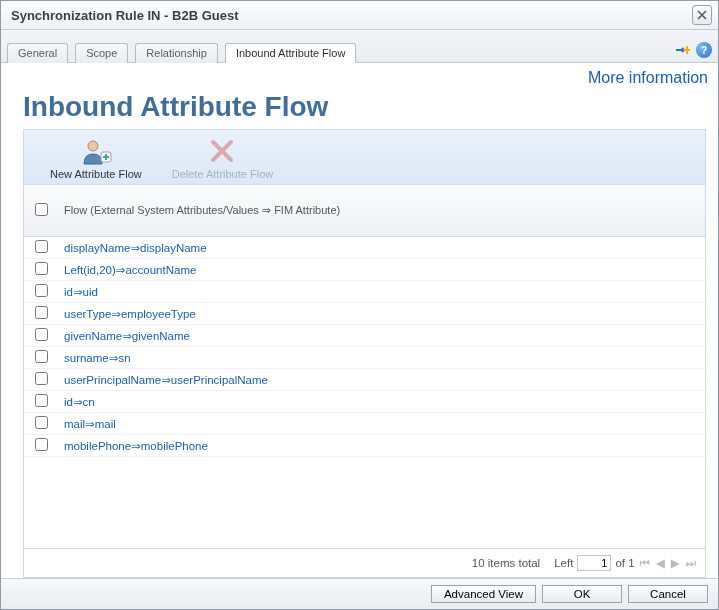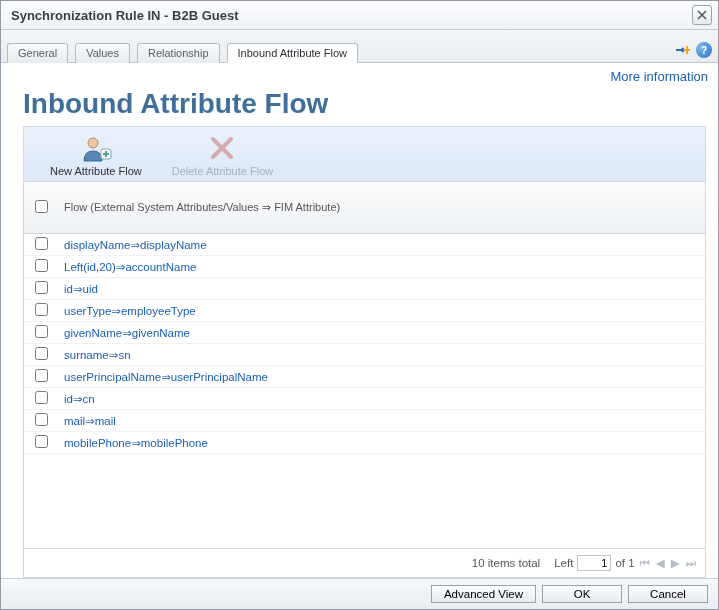--- a/index.html
+++ b/index.html
@@ -90,21 +90,21 @@
   }
   .icon-help {
     width: 16px; height: 16px; border-radius: 50%;
     background: radial-gradient(circle at 30% 30%, #7db7ea, #2a77c9);
     color: #fff; display: inline-flex; align-items: center; justify-content: center;
     font-size: 10px; font-weight: bold; cursor: pointer;
   }
   .moreinfo-row {
     text-align: right;
     padding: 6px 10px 0 0;
-    font-size: 13px;
+    font-size: 16px;
   }
   .moreinfo-row a { color: #1a5fb4; text-decoration: none; cursor: pointer; }
 
   .content {
     flex: 1;
     padding: 0 12px 0 22px;
     overflow: hidden;
     display: flex;
     flex-direction: column;
   }
@@ -215,21 +215,21 @@
     <span class="closebtn">
       <svg width="10" height="10" viewBox="0 0 10 10">
           <path d="M1 1 L9 9 M9 1 L1 9" stroke="#555" stroke-width="1.5"></path>
         </svg>
     </span>
   </div>
 
   <div class="tabsrow">
     <div class="tabs" id="tabs-container">
         <div class="tab">General</div>
-        <div class="tab">Values</div>
+        <div class="tab">Scope</div>
         <div class="tab">Relationship</div>
         <div class="tab active">Inbound Attribute Flow</div>
       </div>
     <div class="tabicons">
       <span class="icon-add" title="Add">
         <svg width="16" height="14" viewBox="0 0 16 14">
           <path d="M2 7 L10 7" stroke="#2a6fb5" stroke-width="2"></path>
           <path d="M8 5 L10 7 L8 9" fill="none" stroke="#2a6fb5" stroke-width="2"></path>
           <path d="M13 3 L13 11 M9.5 7 L16 7" stroke="#f5a623" stroke-width="2" transform="translate(0 0)"></path>
           <path d="M13 3 L13 11" stroke="#f5a623" stroke-width="2"></path>

